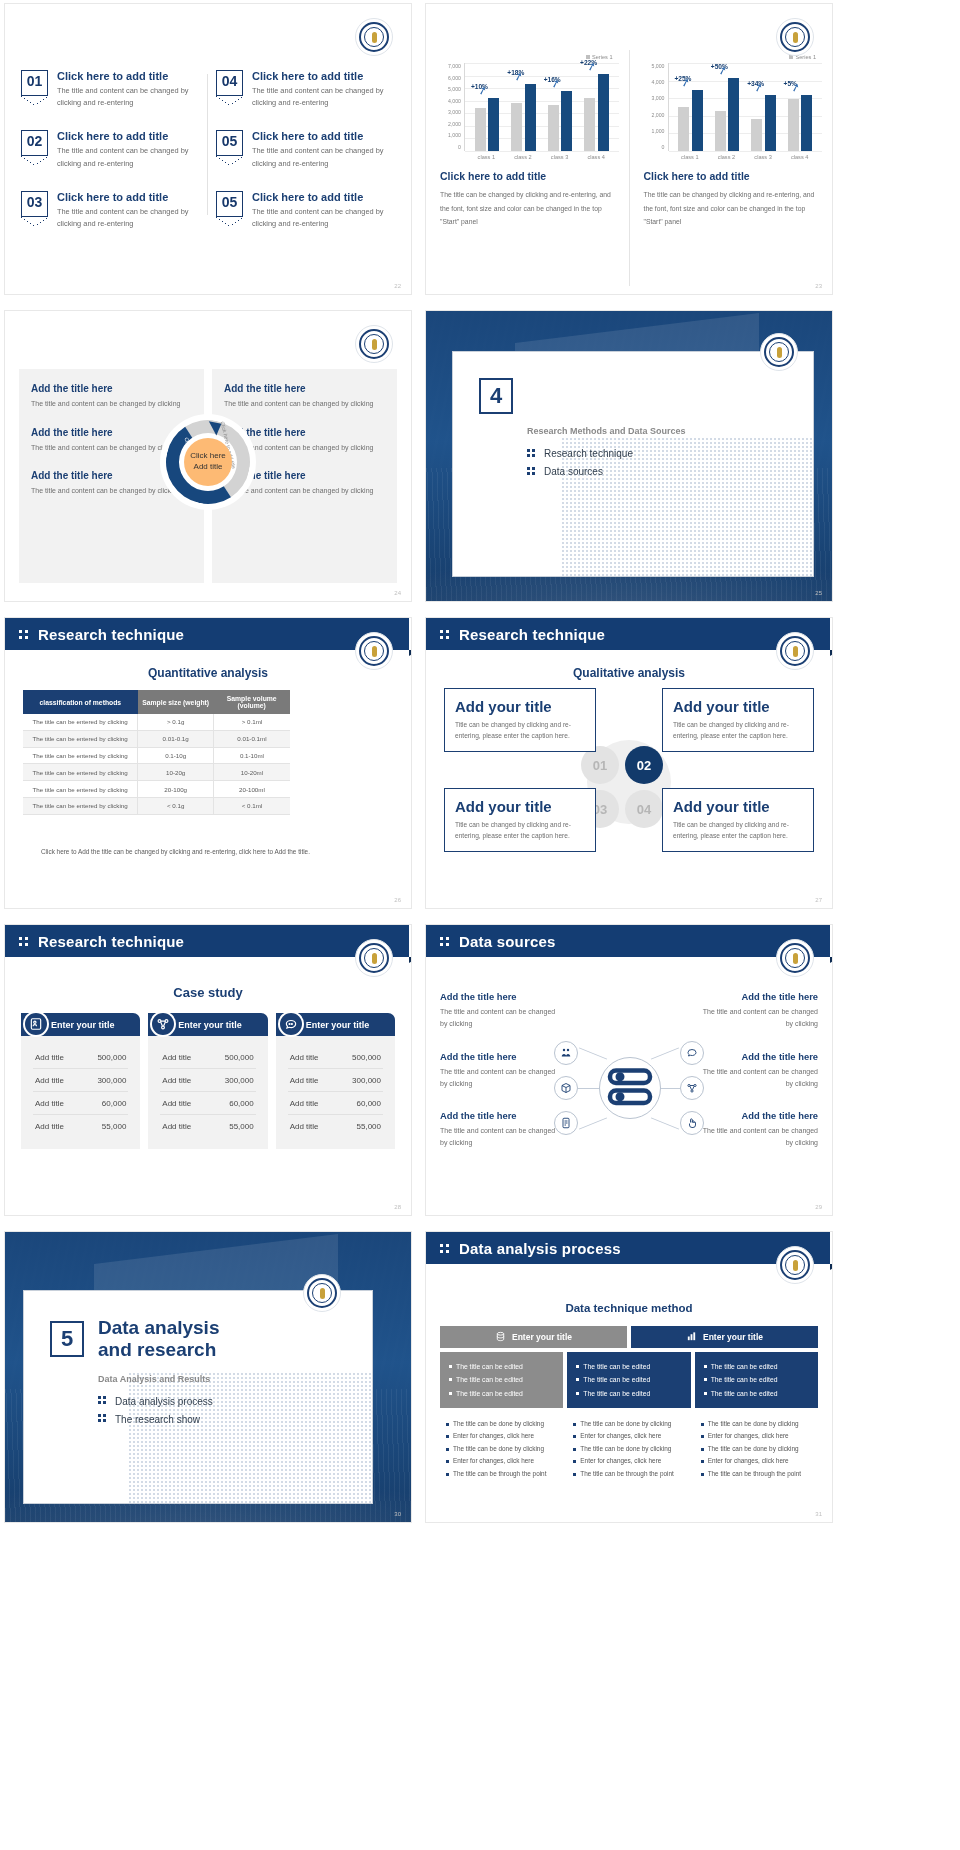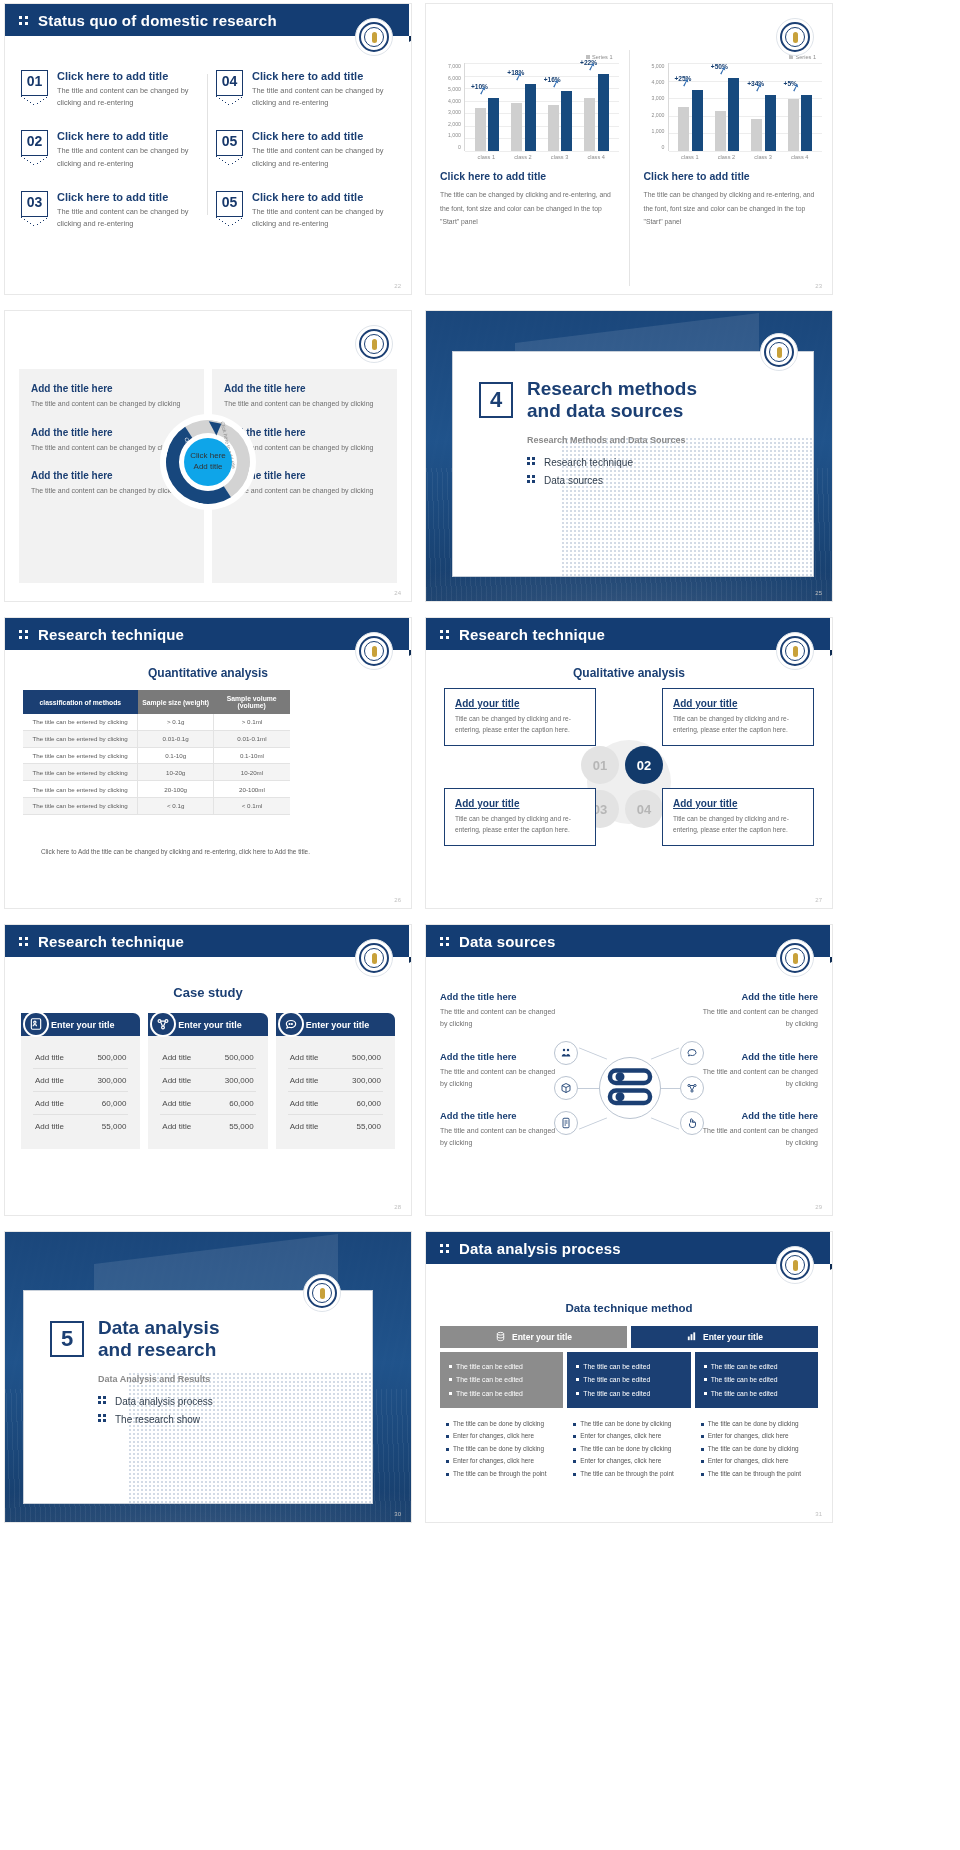--- a/index.html
+++ b/index.html
@@ -113,21 +113,21 @@
     width:96px; height:96px; }
   .cycle .outer { position:absolute; inset:0; border-radius:50%; background:#ffffff; }
   .cycle .half-r { position:absolute; inset:6px; border-radius:50%;
     border:13px solid transparent; border-right-color:#d3d3d3; border-top-color:#d3d3d3; transform:rotate(12deg); }
   .cycle .half-l { position:absolute; inset:6px; border-radius:50%;
     border:13px solid transparent; border-left-color:#17477d; border-bottom-color:#17477d; transform:rotate(12deg); }
   .cycle .tip { position:absolute; left:52px; top:4px; width:0;height:0;
     border-left:10px solid #17477d; border-top:8px solid transparent; border-bottom:8px solid transparent;
     transform:rotate(-28deg); }
   .cycle .inner { position:absolute; left:24px; top:24px; width:48px; height:48px;
-    border-radius:50%; background:#0ea5e9; display:flex; flex-direction:column;
+    border-radius:50%; background:#fdba74; display:flex; flex-direction:column;
     align-items:center; justify-content:center; color:#333; font-size:8px; line-height:1.35; }
   .cycle .cw { position:absolute; font-size:5.2px; color:#ffffff; }
   .cycle .cw.l { left:8px; top:44px; transform:rotate(76deg); }
   .cycle .cw.r { right:4px; top:28px; transform:rotate(76deg); color:#8a8a8a; }
 
   
   .sec { position:absolute; inset:0; background:#1e4b84; overflow:hidden; }
   .sec .photo { position:absolute; inset:0;
     background:
       linear-gradient(180deg, rgba(26,70,122,.92) 0%, rgba(32,84,140,.88) 45%, rgba(22,60,105,.95) 100%),
@@ -164,21 +164,21 @@
   table.q th.g { background:#7a7a7a; }
   table.q td { font-size:6.2px; color:#5b5b5b; padding:4.4px 4px; text-align:center;
     border-bottom:1px solid #e3e3e3; border-right:1px solid #e3e3e3; }
   table.q td:last-child { border-right:none; }
   table.q tr:nth-child(even) td { background:#f4f4f4; }
   .tbl-foot { position:absolute; left:36px; right:24px; top:230px; font-size:6.4px; color:#5b5b5b; }
 
   
   .ql-wrap { position:absolute; top:70px; left:18px; right:18px; bottom:20px; }
   .ql-card { position:absolute; width:152px; border:1px solid #1b3f73; background:#ffffff; padding:9px 10px; }
-  .ql-card h3 { color:#1b3f73; font-size:10px; font-weight:bold; margin-bottom:4px;text-decoration:underline; }
+  .ql-card h3 { color:#1b3f73; font-size:15px; font-weight:bold; margin-bottom:4px; }
   .ql-card p { color:#6f6f6f; font-size:6.6px; line-height:1.72; }
   .ql-card.tl{left:0;top:0;} .ql-card.tr{right:0;top:0;}
   .ql-card.bl{left:0;top:100px;} .ql-card.br{right:0;top:100px;}
   .ql-circles { position:absolute; left:50%; top:52px; transform:translateX(-50%); width:100px; height:100px; }
   .ql-circles .bg { position:absolute; left:8px; top:0; width:84px; height:84px; border-radius:50%; background:#efefef; }
   .ql-cir { position:absolute; width:38px; height:38px; border-radius:50%;
     display:flex; align-items:center; justify-content:center; font-size:13px; font-weight:bold; }
   .ql-cir.c1 { left:2px; top:6px;  background:#e3e3e3; color:#b6b6b6; }
   .ql-cir.c2 { left:46px; top:6px; background:#123a6b; color:#ffffff; }
   .ql-cir.c3 { left:2px; top:50px; background:#e3e3e3; color:#b6b6b6; }
@@ -235,29 +235,20 @@
   .dp-list { flex:1; padding:0 6px; }
   .dp-list div { color:#555; font-size:6.4px; line-height:1.95; display:flex; align-items:flex-start; gap:4px; }
   .dp-list div::before { content:""; width:3px; height:3px; background:#1b3f73; flex:none; margin-top:5px; }
 </style>
 </head>
 <body>
 
 <div class="grid">
 
   <div class="slide">
-    <div class="hdr">
-      <span class="dots">
-          <i></i>
-          <i></i>
-          <i></i>
-          <i></i>
-        </span>
-      <h2>Status quo of domestic research</h2>
-    </div>
     <div class="seal">
       <div class="ring">
           <div class="ring2">
             <div class="torch"></div>
           </div>
         </div>
     </div>
     <div class="s1-body">
       <div class="divider"></div>
       <div class="item">
@@ -477,24 +468,20 @@
   <div class="slide">
     <div class="sec">
       <div class="photo"></div>
       <div class="bldg"></div>
       <div class="uname">Northcentral University</div>
       <div class="wave"></div>
       <div class="card">
         <div class="dotgrid"></div>
         <div class="row">
           <div class="num">4</div>
-          <h1>
-            <span>Research methods</span><br>
-            <span>and data sources</span>
-          </h1>
         </div>
         <div class="sub">Research Methods and Data Sources</div>
         <ul>
           <li>
               <span class="bd">
                 <i></i>
                 <i></i>
                 <i></i>
                 <i></i>
               </span>

